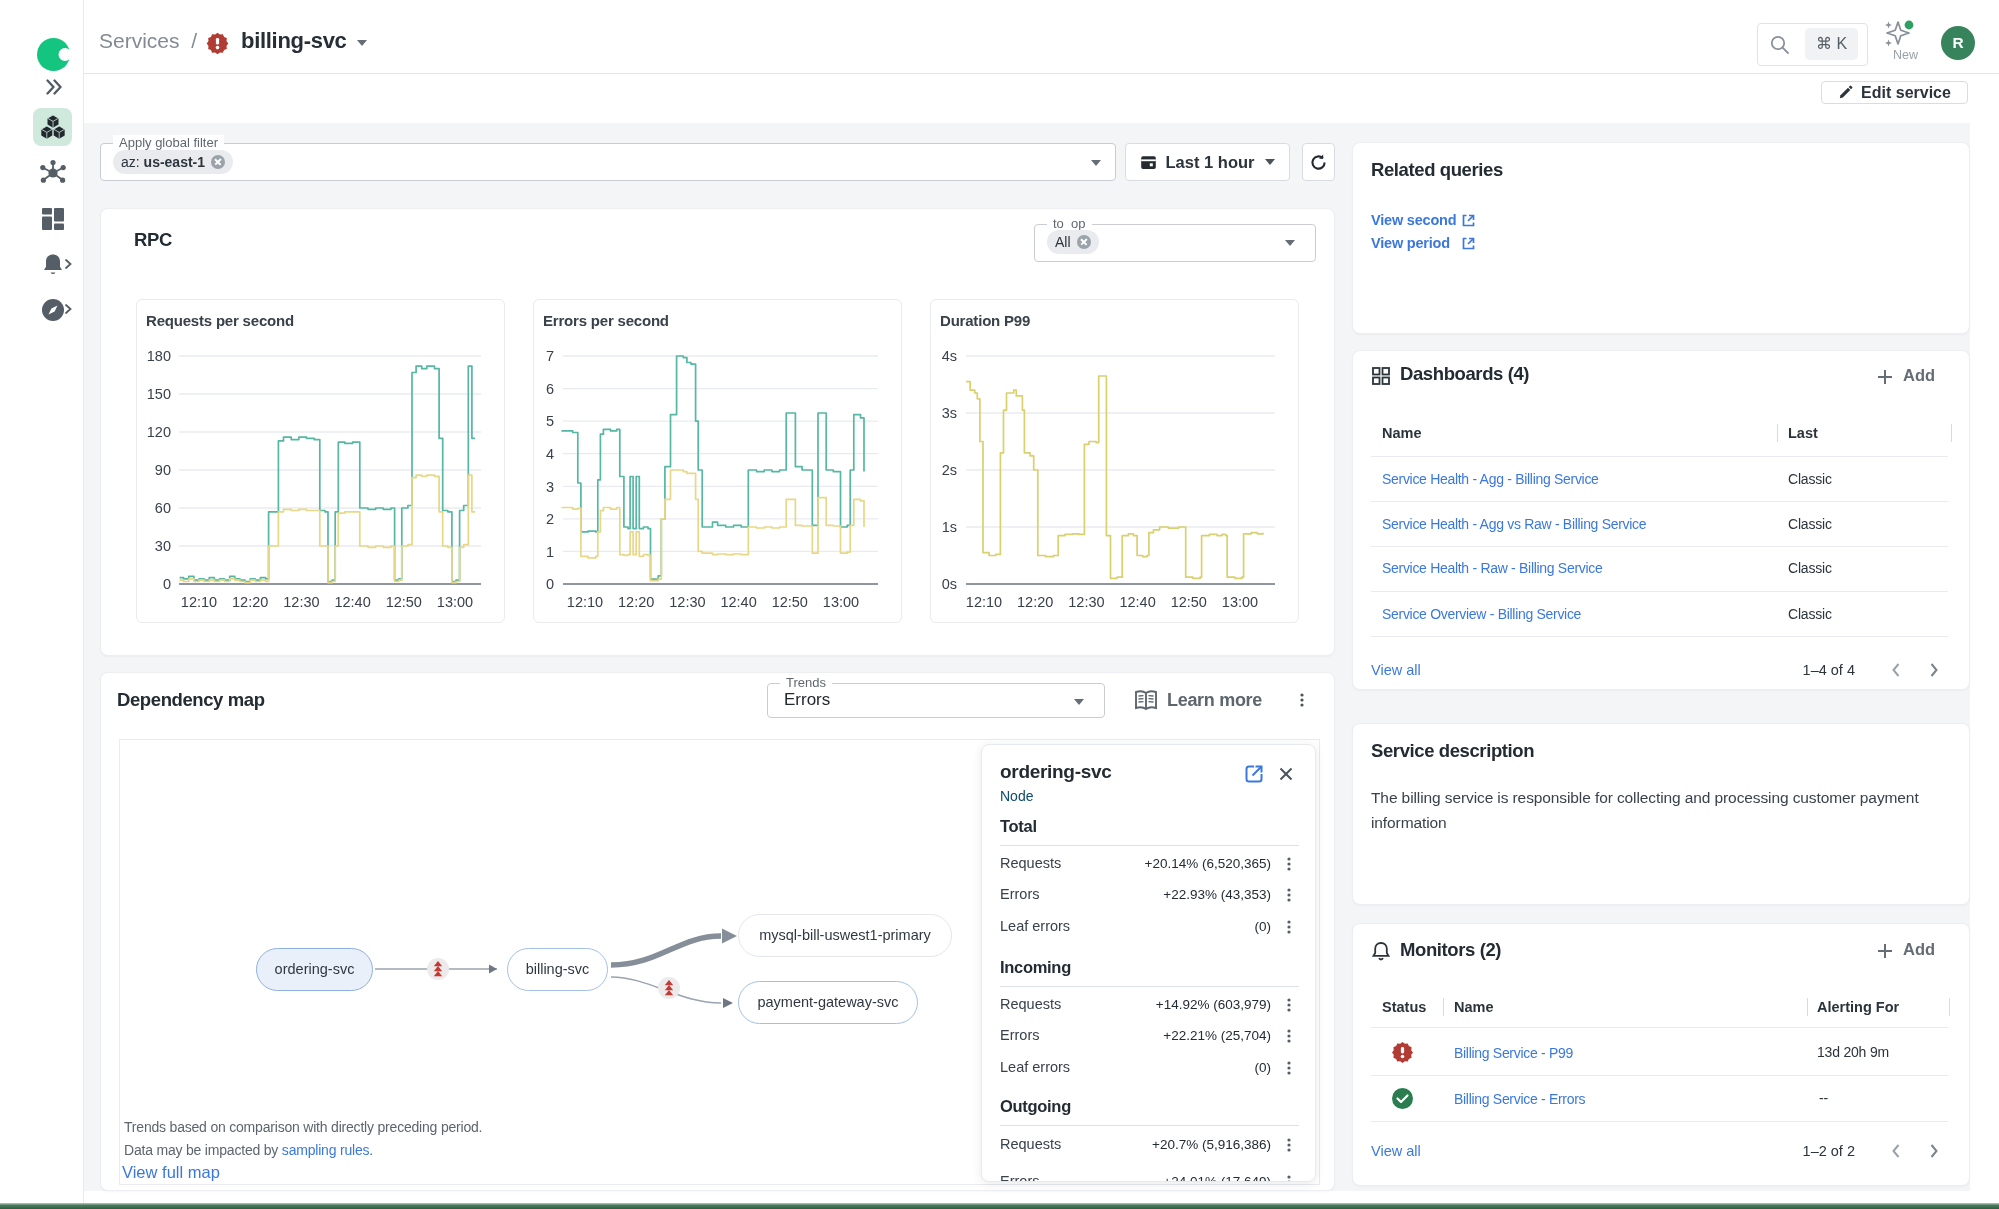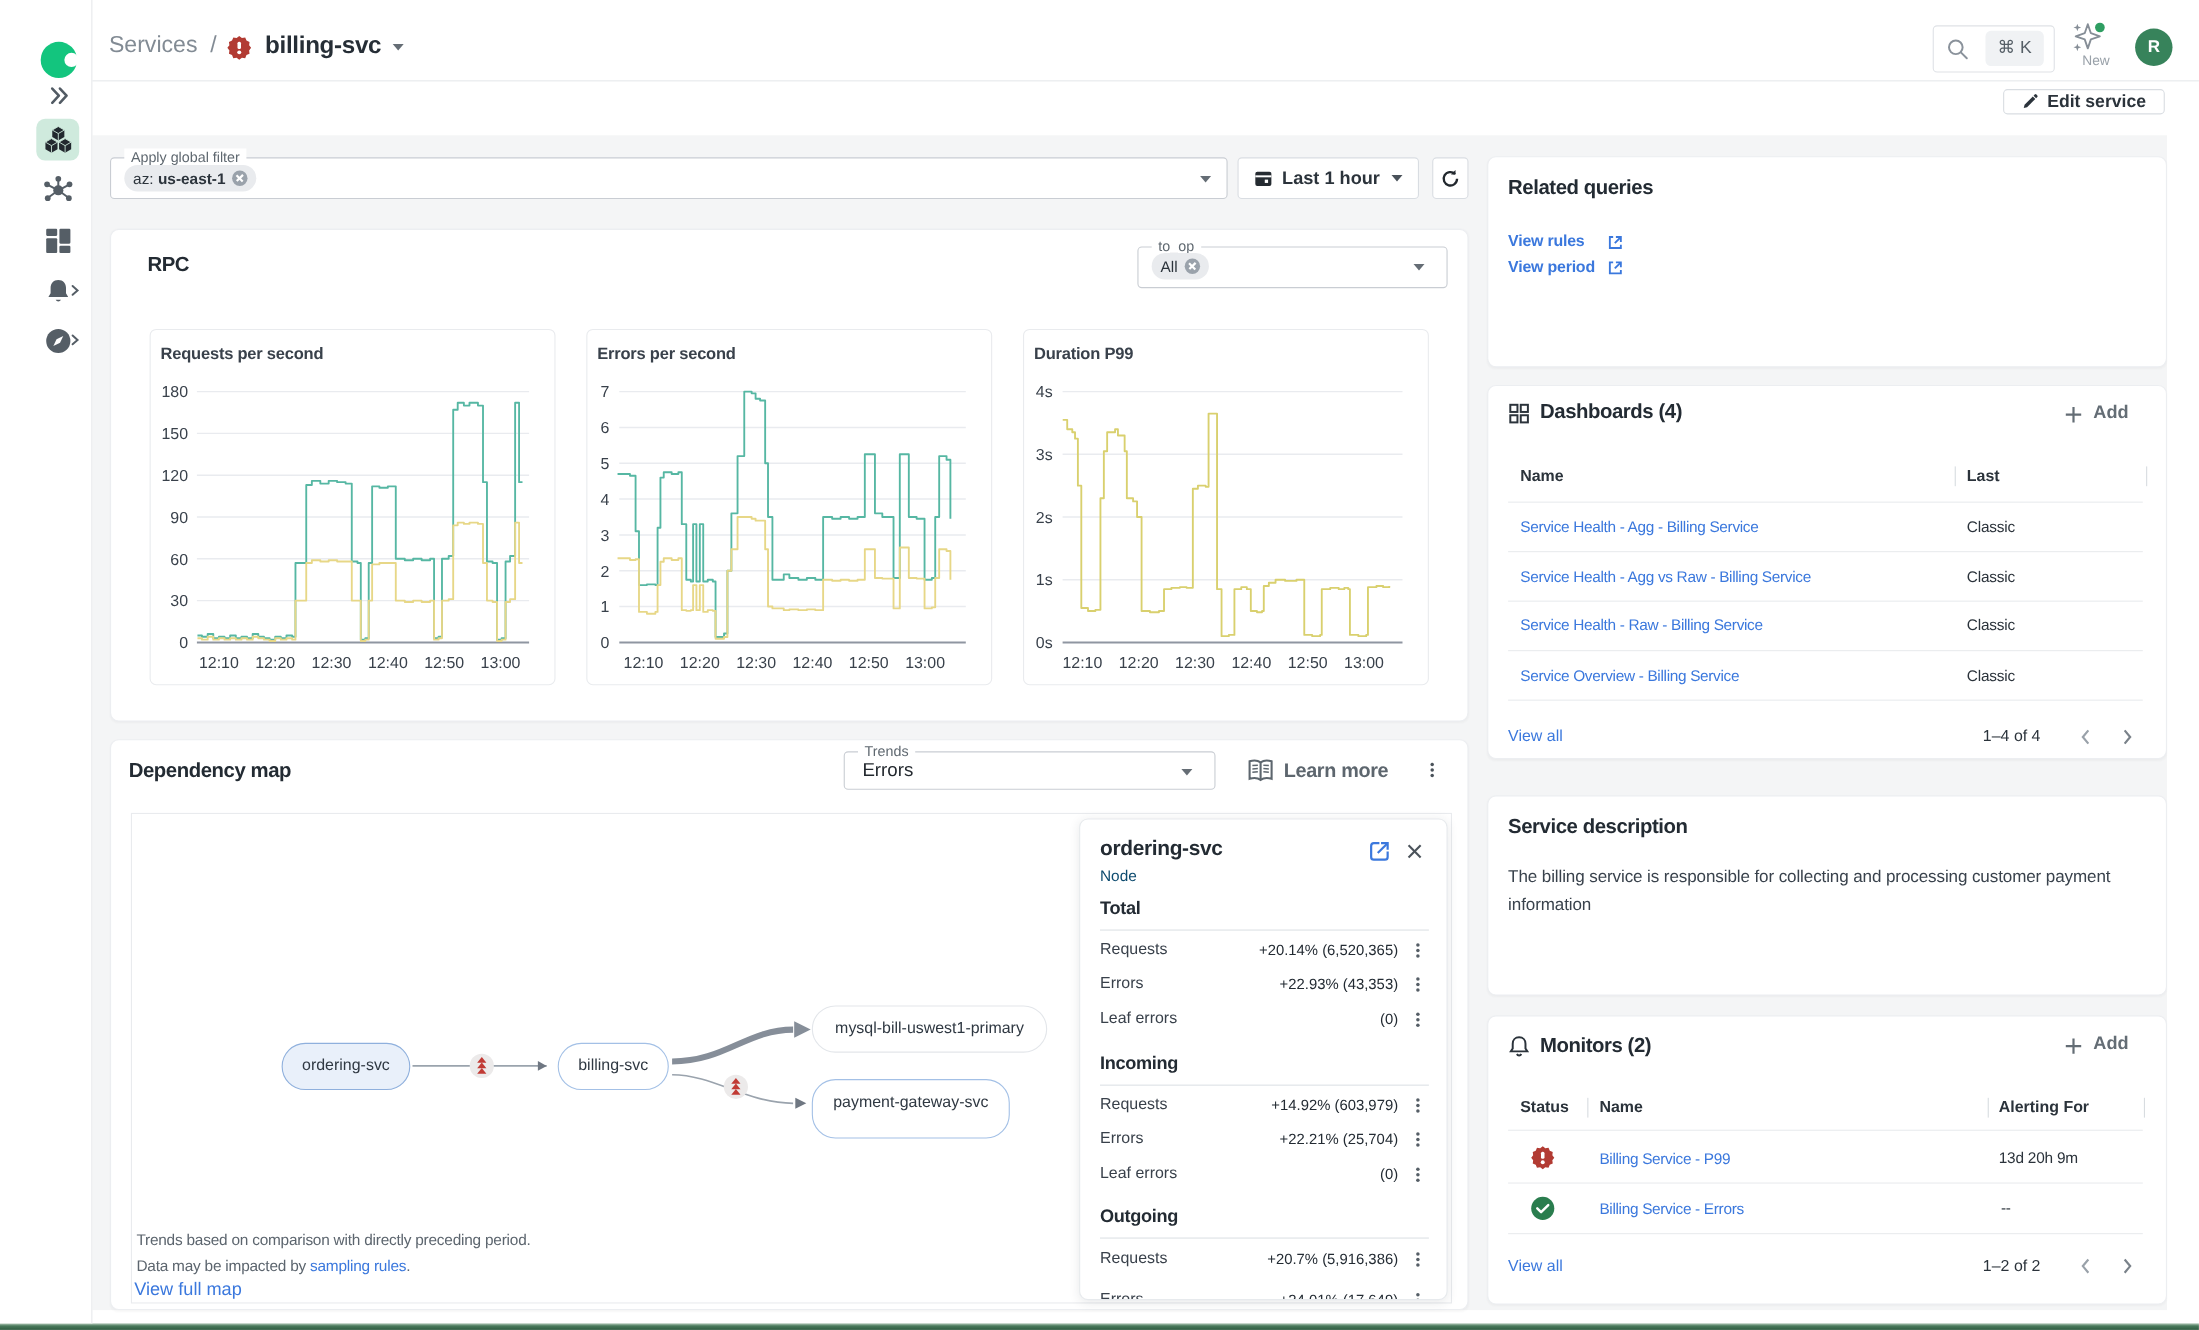--- a/index.html
+++ b/index.html
@@ -244,21 +244,21 @@
 <line x1="256" y1="230" x2="378" y2="230" stroke="#9aa3ad" stroke-width="1.5"></line>
 <path d="M378 230 l-8 -4.5 v9 Z" fill="#6f7782"></path>
 <path d="M492 226 C 540 226 560 197 602 197" fill="none" stroke="#868e99" stroke-width="5.5"></path>
 <path d="M618 197 l-15 -7.5 v15 Z" fill="#868e99"></path>
 <path d="M492 238 C 530 238 560 264 602 264" fill="none" stroke="#9aa3ad" stroke-width="1.5"></path>
 <path d="M614 264 l-10 -5 v10 Z" fill="#6f7782"></path>
 </svg>
 <div class="abs" style="left:256px;top:948px;width:117px;height:43px;background:#e9f0fa;border:1.6px solid #8fb0dd;border-radius:21.5px;text-align:center;line-height:41px;font-size:14.5px;color:#2f3842;">ordering-svc</div>
 <div class="abs" style="left:507px;top:948px;width:101px;height:43px;background:#fff;border:1.6px solid #a3c0e6;border-radius:21.5px;text-align:center;line-height:41px;font-size:14.5px;color:#2f3842;">billing-svc</div>
 <div class="abs" style="left:738px;top:914px;width:214px;height:43px;background:#fff;border:1.6px solid #e3e6ea;border-radius:21.5px;text-align:center;line-height:41px;font-size:14.5px;color:#2f3842;">mysql-bill-uswest1-primary</div>
-<div class="abs" style="left:738px;top:981px;width:180px;height:54px;background:#fff;border:1.6px solid #a3c0e6;border-radius:21.5px;text-align:center;line-height:41px;font-size:14.5px;color:#2f3842;">payment-gateway-svc</div>
+<div class="abs" style="left:738px;top:981px;width:180px;height:43px;background:#fff;border:1.6px solid #a3c0e6;border-radius:21.5px;text-align:center;line-height:41px;font-size:14.5px;color:#2f3842;">payment-gateway-svc</div>
 <svg class="abs" style="left:426px;top:957px;" width="24" height="24" viewBox="0 0 24 24">
     <circle cx="12" cy="12" r="11" fill="#eceaea"></circle>
     <path d="M12 4.0 L16.2 9.2 L7.8 9.2 Z" fill="#c13a34"></path>
     <path d="M12 9.0 L16.2 14.2 L7.8 14.2 Z" fill="#c13a34"></path>
     <path d="M12 14.0 L16.2 19.2 L7.8 19.2 Z" fill="#c13a34"></path>
   </svg>
 <svg class="abs" style="left:657px;top:976px;" width="24" height="24" viewBox="0 0 24 24">
     <circle cx="12" cy="12" r="11" fill="#eceaea"></circle>
     <path d="M12 4.0 L16.2 9.2 L7.8 9.2 Z" fill="#c13a34"></path>
     <path d="M12 9.0 L16.2 14.2 L7.8 14.2 Z" fill="#c13a34"></path>
@@ -337,21 +337,21 @@
     <div class="abs" style="left:18px;top:428px;font-size:14.5px;color:#39414b;">Errors</div>
     <div class="abs" style="left:119px;top:429px;width:170px;text-align:right;font-size:13.5px;color:#232b33;">+24.01% (17,649)</div>
     <svg class="abs" style="left:300px;top:426px;" width="14" height="22" viewBox="0 0 14 22">
       <circle cx="7" cy="6" r="1.6" fill="#555e66"></circle>
       <circle cx="7" cy="11" r="1.6" fill="#555e66"></circle>
       <circle cx="7" cy="16" r="1.6" fill="#555e66"></circle>
     </svg>
   </div>
 <div class="card" style="left:1352px;top:142px;width:618px;height:192px;"></div>
 <div class="abs hdr2" style="left:1371px;top:159px;">Related queries</div>
-<div class="abs" style="left:1371px;top:212px;font-size:14.5px;color:#3b78dd;font-weight:bold;letter-spacing:-0.2px;">View rules</div>
+<div class="abs" style="left:1371px;top:212px;font-size:14.5px;color:#3b78dd;font-weight:bold;letter-spacing:-0.2px;">View second</div>
 <svg class="abs" style="left:1461px;top:213px;" width="15" height="15" viewBox="0 0 15 15">
     <path d="M5.5 2.5 H2.5 v10 h10 V9.5" fill="none" stroke="#3b78dd" stroke-width="1.7"></path>
     <path d="M8 2.5 h4.5 V7" fill="none" stroke="#3b78dd" stroke-width="1.7"></path>
     <line x1="7" y1="8" x2="12.3" y2="2.7" stroke="#3b78dd" stroke-width="1.7"></line>
   </svg>
 <div class="abs" style="left:1371px;top:235px;font-size:14.5px;color:#3b78dd;font-weight:bold;letter-spacing:-0.2px;">View period</div>
 <svg class="abs" style="left:1461px;top:236px;" width="15" height="15" viewBox="0 0 15 15">
     <path d="M5.5 2.5 H2.5 v10 h10 V9.5" fill="none" stroke="#3b78dd" stroke-width="1.7"></path>
     <path d="M8 2.5 h4.5 V7" fill="none" stroke="#3b78dd" stroke-width="1.7"></path>
     <line x1="7" y1="8" x2="12.3" y2="2.7" stroke="#3b78dd" stroke-width="1.7"></line>

